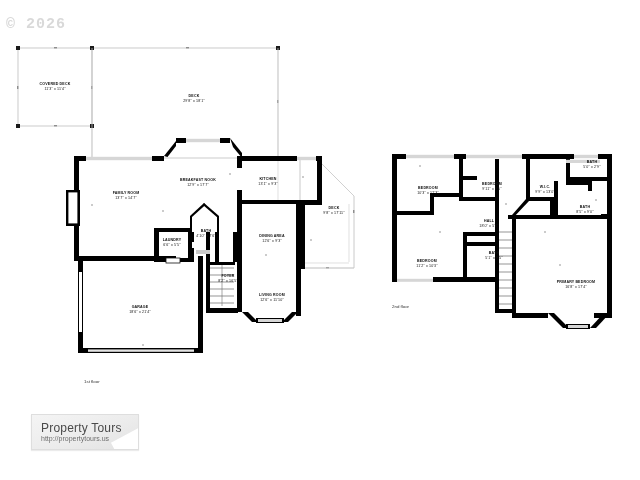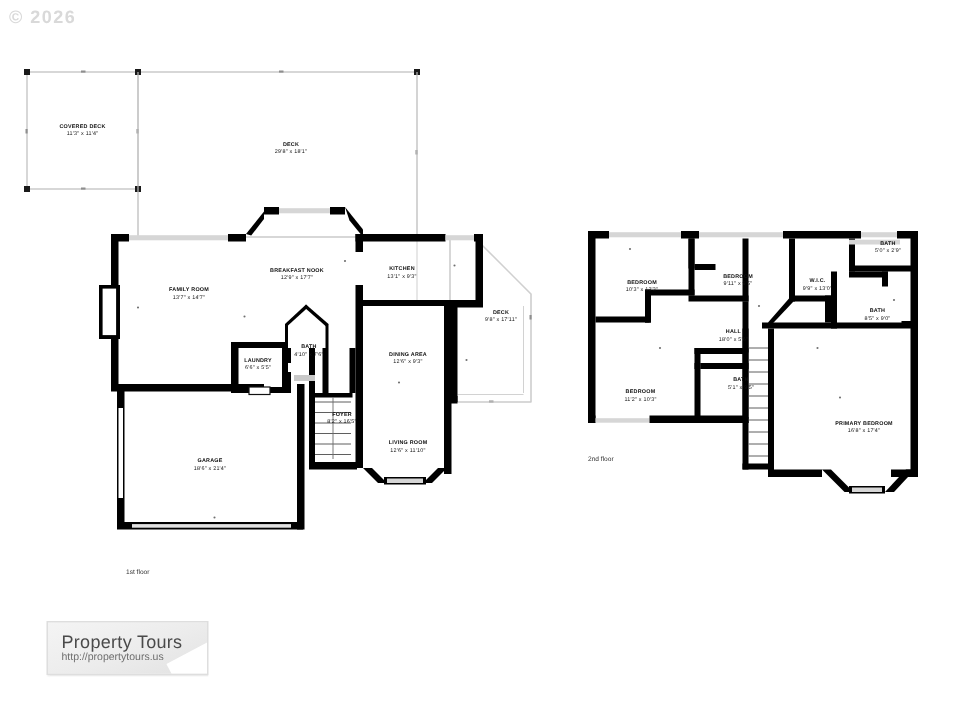--- a/index.html
+++ b/index.html
@@ -5,23 +5,23 @@
   html,body{margin:0;padding:0;}
   body{
     width:640px;height:480px;background:#ffffff;overflow:hidden;
     font-family:"Liberation Sans", sans-serif;
     position:relative;
   }
   #stage{position:absolute;left:0;top:0;width:640px;height:480px;}
   svg#plan{position:absolute;left:0;top:0;width:640px;height:480px;display:block;}
 
   .copyright{
-    position:absolute;left:6px;top:4px;
-    font-family:Liberation Sans, sans-serif;
-    font-size:12px;letter-spacing:1px;
+    position:absolute;left:6px;top:16px;
+    font-family:Liberation Mono, monospace;
+    font-size:15px;letter-spacing:1px;
     color:#d9d9d9;font-weight:bold;
     user-select:none;
   }
 
   .wm{
     position:absolute;left:31px;top:414px;width:106px;height:34px;
     background:linear-gradient(160deg,#f4f4f4 0%,#ececec 55%,#e2e2e2 100%);
     border:1px solid #dedede;
     box-shadow:0 1px 1px rgba(0,0,0,.08);
     overflow:hidden;

